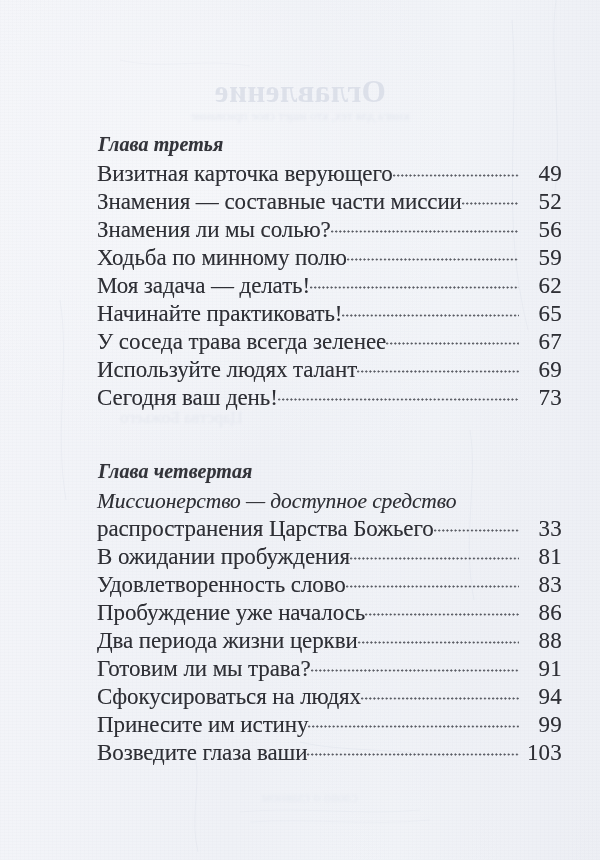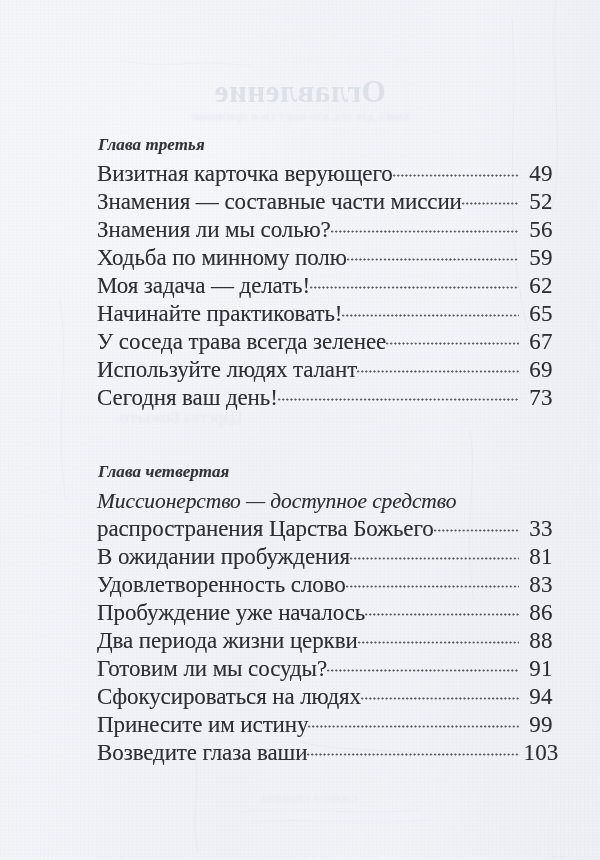--- a/index.html
+++ b/index.html
@@ -104,21 +104,21 @@
   .toc {
     position: absolute;
     left: 97px;
     right: 38px;
     top: 131px;
   }
 
   .chapter-heading {
     font-style: italic;
     font-weight: 700;
-    font-size: 17px;
+    font-size: 20px;
     color: #33343a;
     letter-spacing: .1px;
     margin: 0 0 2px 1px;
     line-height: 27px;
     text-shadow: 0 0 .7px rgba(60,62,70,.35);
   }
 
   .group + .group {
     margin-top: 46px;
   }
@@ -144,21 +144,21 @@
     overflow: hidden;
     background-image: radial-gradient(circle at 1.1px 50%, #4b4d55 .85px, rgba(0,0,0,0) 1.3px);
     background-size: 4.1px 100%;
     background-repeat: repeat-x;
     background-position: 0 bottom;
     opacity: .92;
   }
   .entry .page-no {
     flex: 0 0 auto;
     width: 42px;
-    text-align: center;
+    text-align: right;
     letter-spacing: .2px;
   }
 
   
   .entry-wrap .line-1 {
     font-size: 21.5px;
     line-height: 28px;
     color: #2e2f35;
     white-space: nowrap;
     letter-spacing: -.1px;
@@ -266,21 +266,21 @@
           <span class="title">Пробуждение уже началось</span>
           <span class="leader"></span>
           <span class="page-no">86</span>
         </div>
         <div class="entry">
           <span class="title">Два периода жизни церкви</span>
           <span class="leader"></span>
           <span class="page-no">88</span>
         </div>
         <div class="entry">
-          <span class="title">Готовим ли мы сосуды?</span>
+          <span class="title">Готовим ли мы трава?</span>
           <span class="leader"></span>
           <span class="page-no">91</span>
         </div>
         <div class="entry">
           <span class="title">Сфокусироваться на людях</span>
           <span class="leader"></span>
           <span class="page-no">94</span>
         </div>
         <div class="entry">
           <span class="title">Принесите им истину</span>

